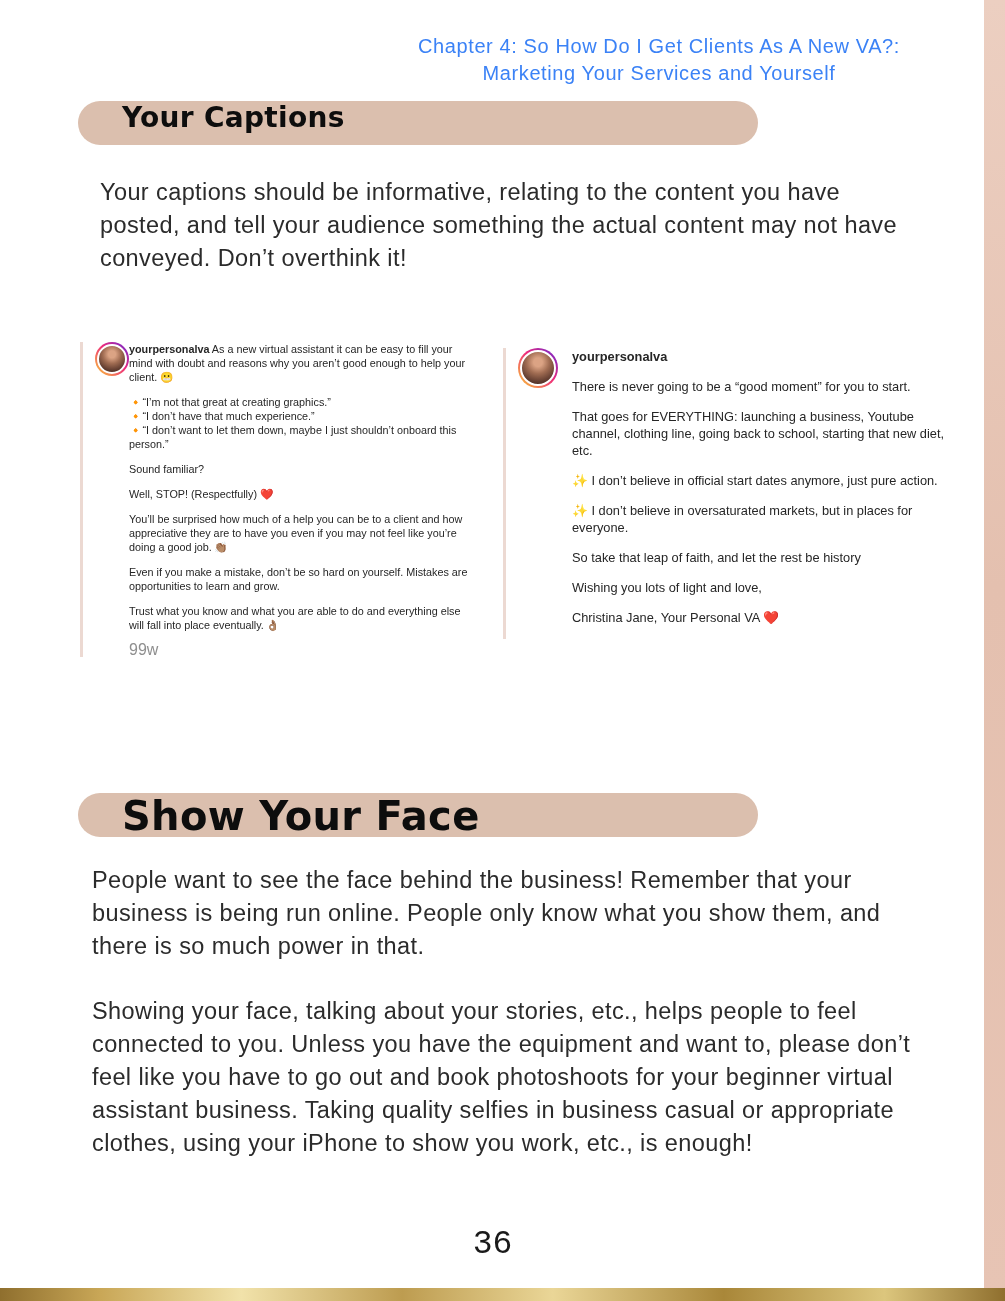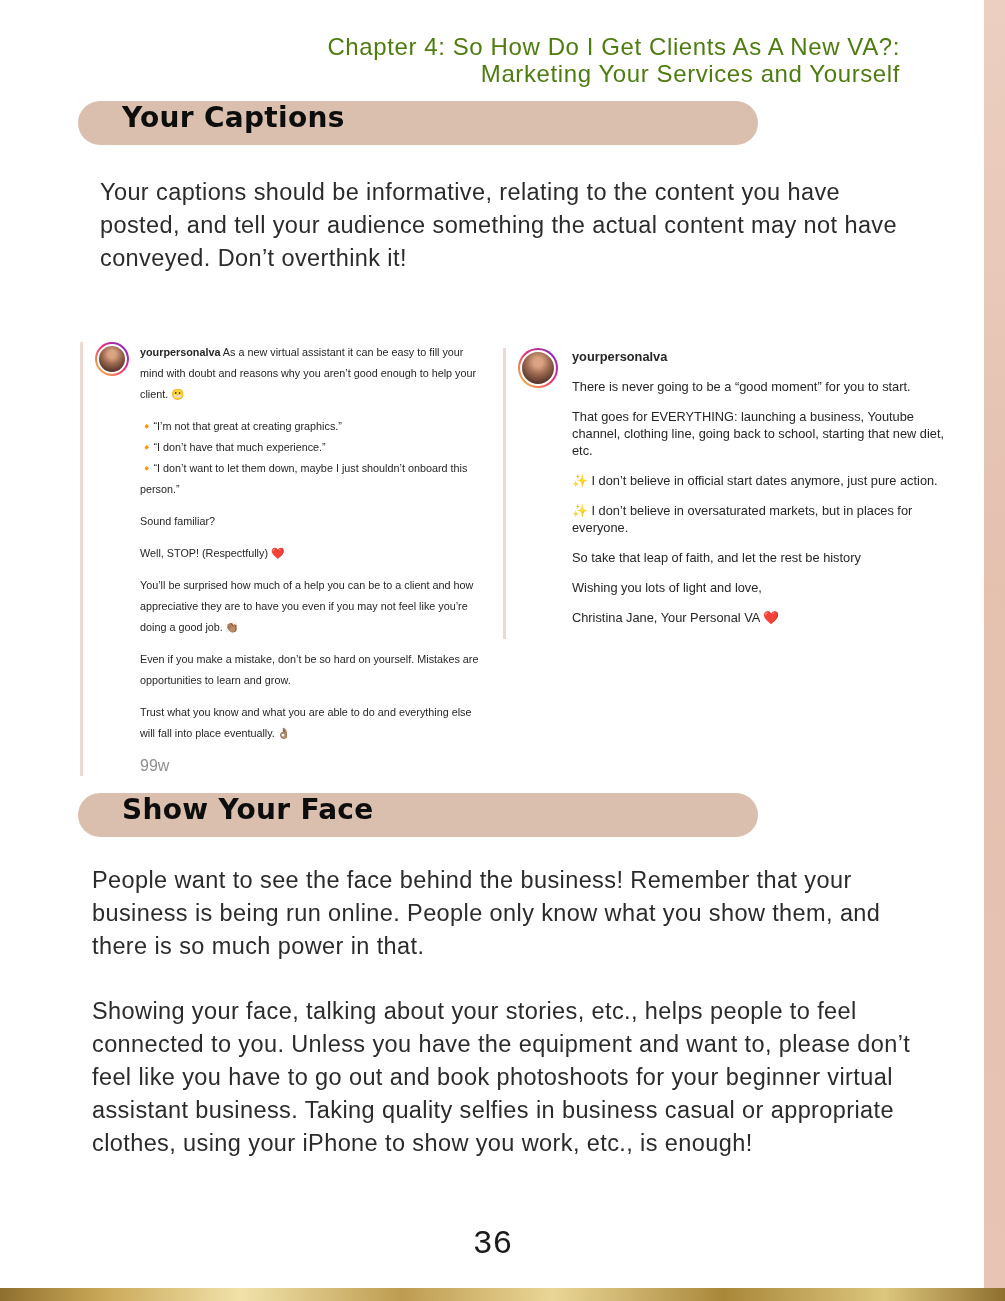--- a/index.html
+++ b/index.html
@@ -15,34 +15,34 @@
     z-index:1;
   }
   
   .gold-bar {
     position:absolute; left:0; bottom:0; width:100%; height:13px; z-index:2;
     background:linear-gradient(90deg,#8f6f2e 0%,#c9a757 10%,#f1e2aa 24%,#bd9c50 40%,#ead697 55%,#a98739 72%,#dcc67d 88%,#8f6f2e 100%);
   }
 
   
   .chapter-header {
-    position:absolute; top:33px; right:105px; text-align:right;
-    font-size:24px; line-height:27px; color:#4d7c0f; letter-spacing:0.6px;
+    position:absolute; top:33px; right:105px; text-align:center;
+    font-size:20px; line-height:27px; color:#3b82f6; letter-spacing:0.6px;
   }
 
   
   .pill {
     position:absolute; left:78px; width:680px; height:44px;
     background:#dbbfae; border-radius:24px;
     display:flex; align-items:flex-start; box-sizing:border-box; padding-left:44px;
     font-family:"DejaVu Sans", sans-serif; font-weight:800;
     font-size:28px; color:#0d0d0d; letter-spacing:0.3px;
   }
   .pill-captions { top:101px; }
-  .pill-face { top:793px; font-size:28px; }
+  .pill-face { top:793px; font-size:40px; }
 
   
   .body-text {
     position:absolute; margin:0; color:#2b2b2b;
     font-size:23.5px; line-height:33px; letter-spacing:0.4px;
   }
   .captions-body { left:100px; top:176px; width:800px; }
   .face-body1   { left:92px;  top:864px; width:820px; }
   .face-body2   { left:92px;  top:995px; width:822px; }
 
@@ -58,21 +58,21 @@
     flex:0 0 auto; border-radius:50%; padding:2px;
     background:linear-gradient(45deg,#f9ce34 0%,#ee2a7b 55%,#6228d7 100%);
     height:max-content;
   }
   .avatar-photo {
     border-radius:50%; border:2px solid #ffffff; box-sizing:border-box;
     background:radial-gradient(circle at 50% 32%, #dba384 16%, #a06c52 42%, #5e3a2e 74%, #371f18 100%);
   }
   .post-left  .avatar-photo { width:30px; height:30px; }
   .post-right .avatar-photo { width:36px; height:36px; }
-  .post-left  .post-text { margin-left:11px; width:340px; font-size:10.8px; line-height:21px; color:#262626; }
+  .post-left  .post-text { width:340px; font-size:10.8px; line-height:14px; color:#262626; }
   .post-right .post-text { margin-left:14px; width:388px; font-size:12.8px; line-height:17px;   color:#262626; }
   .post-p { margin:0 0 11px; }
   .post-right .post-p { margin:0 0 13px; }
   .pre { white-space:pre-line; }
   .username { font-weight:bold; }
   .username-line { font-weight:bold; margin:0 0 2px; }
   .gap-top { margin-top:26px; }
   .timestamp { color:#8e8e8e; font-size:16px; margin-top:8px; }
 
   

